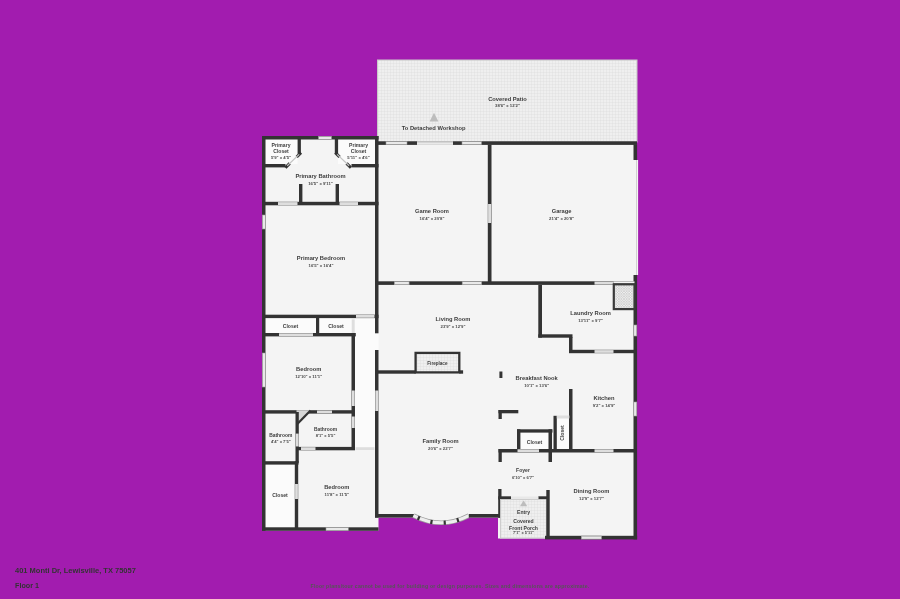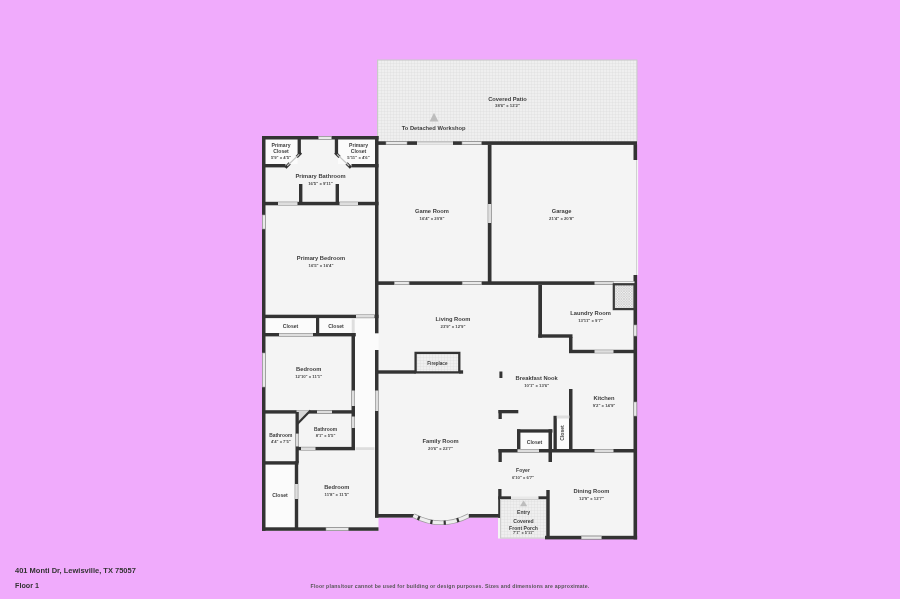--- a/index.html
+++ b/index.html
@@ -1,16 +1,16 @@
 <!DOCTYPE html>
 <html><head>
 <meta charset="utf-8">
 <style>
   html,body{margin:0;padding:0;background:#ffffff;}
-  .page{width:900px;height:599px;position:relative;background:#f0abfc;font-family:"Liberation Sans",sans-serif;}
+  .page{width:900px;height:599px;position:relative;background:#a21caf;font-family:"Liberation Sans",sans-serif;}
   svg{position:absolute;left:0;top:0;filter:grayscale(1);}
   text{font-family:"Liberation Sans",sans-serif;font-weight:bold;fill:#3c3c3c;}
   .dim{font-size:4.25px;fill:#4a4a4a;}
   .rm{font-size:5.75px;}
   .sm{font-size:5.1px;}
 </style>
 </head>
 <body>
 <div class="page">
 <svg width="900" height="599" viewBox="0 0 900 599">

